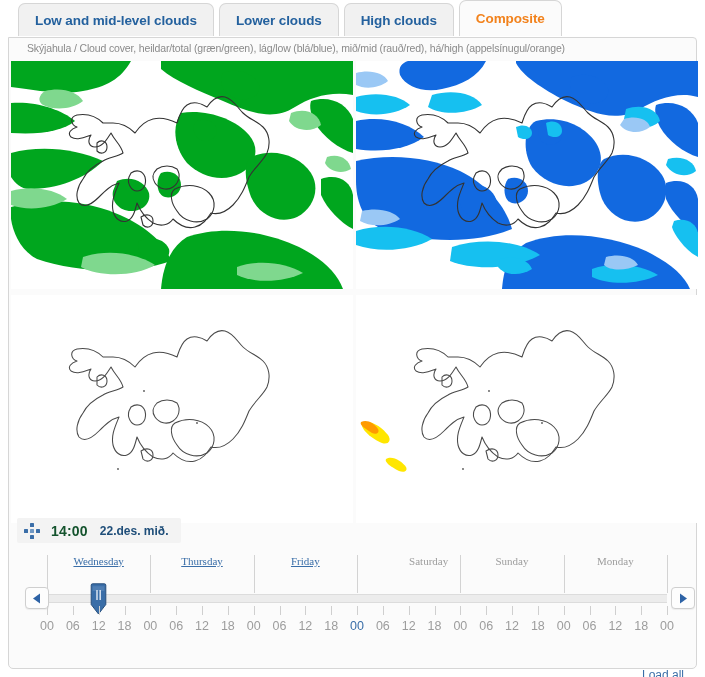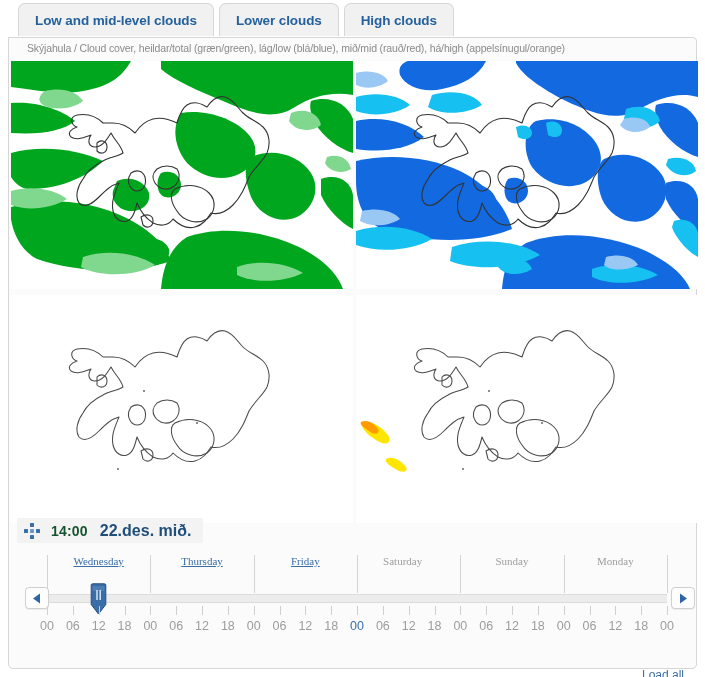--- a/index.html
+++ b/index.html
@@ -84,21 +84,21 @@
     display: flex; align-items: center;
     background: #f3f3f3;
     padding: 0 12px 0 6px;
     border-radius: 2px;
   }
   .move-icon { width: 18px; height: 18px; margin-right: 10px; display:block; }
   .clock {
     font-size: 14px; font-weight: bold; color: #14532d;
     letter-spacing: 0.2px; margin-right: 12px;
   }
-  .datelabel { font-size: 16px; font-weight: bold; color: #1f4e79; }
+  .datelabel { font-size: 12px; font-weight: bold; color: #1f4e79; }
 
   
   .timeline { position: absolute; left: 0; top: 515px; width: 689px; height: 110px; }
 
   .daylabels { position: absolute; left: 0; top: 0; width: 689px; height: 28px; }
   .daylabel {
     position: absolute; top: 2px;
     text-align: center;
     font-size: 11px;
     color: #3a6ea8;
@@ -170,20 +170,23 @@
 
   <div class="tabbar">
     <div class="tab">
         <span>Low and mid-level clouds</span>
       </div>
     <div class="tab">
         <span>Lower clouds</span>
       </div>
     <div class="tab">
         <span>High clouds</span>
+      </div>
+    <div class="tab active">
+        <span>Composite</span>
       </div>
   </div>
 
   <div class="panel">
 
     <div class="caption">Skýjahula / Cloud cover, heildar/total (græn/green), lág/low (blá/blue), mið/mid (rauð/red), há/high (appelsínugul/orange)</div>
 
     <div class="maps">
 
       <div class="mapcell tl">
@@ -331,21 +334,21 @@
 
     <div class="timeline">
       <div class="daylabels">
           <div class="daysep" style="left: 38px;"></div>
           <div class="daylabel" style="left: 38px; width: 103.333px;">Wednesday</div>
           <div class="daysep" style="left: 141.333px;"></div>
           <div class="daylabel" style="left: 141.333px; width: 103.333px;">Thursday</div>
           <div class="daysep" style="left: 244.667px;"></div>
           <div class="daylabel" style="left: 244.667px; width: 103.333px;">Friday</div>
           <div class="daysep" style="left: 348px;"></div>
-          <div class="daylabel disabled" style="left: 332px; width: 103.333px; padding-left: 20px;">Saturday</div>
+          <div class="daylabel disabled" style="left: 358px; width: 103.333px; padding-left: 20px;">Saturday</div>
           <div class="daysep" style="left: 451.333px;"></div>
           <div class="daylabel disabled" style="left: 451.333px; width: 103.333px;">Sunday</div>
           <div class="daysep" style="left: 554.667px;"></div>
           <div class="daylabel disabled" style="left: 554.667px; width: 103.333px;">Monday</div>
           <div class="daysep" style="left: 658px;"></div>
         </div>
       <div class="track"></div>
 
       <div class="arrowbtn left">
         <svg width="10" height="11" viewBox="0 0 10 11">

